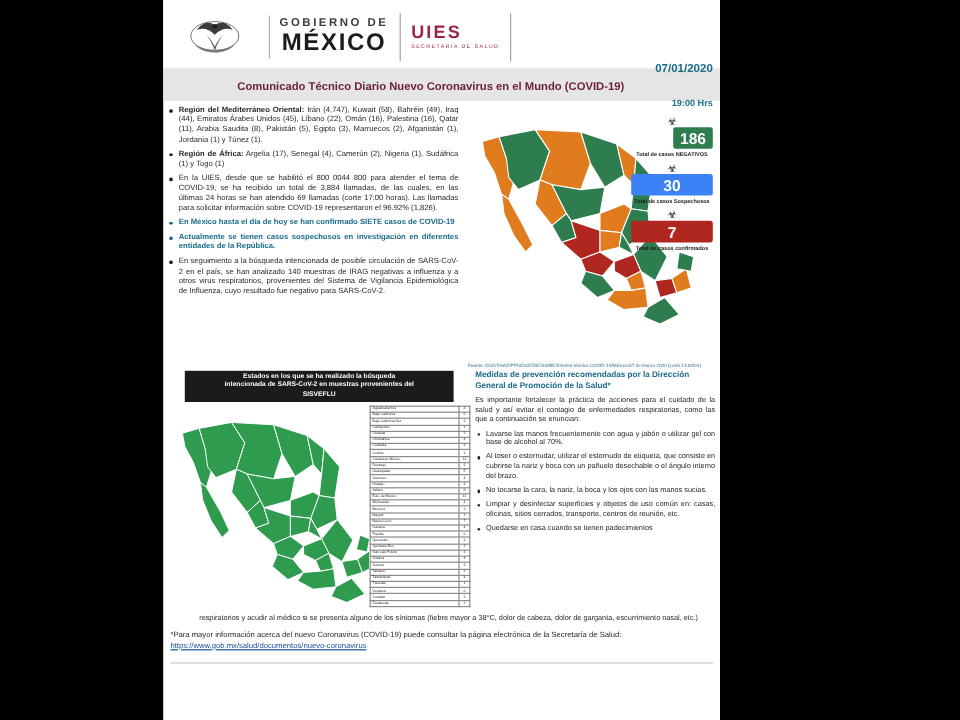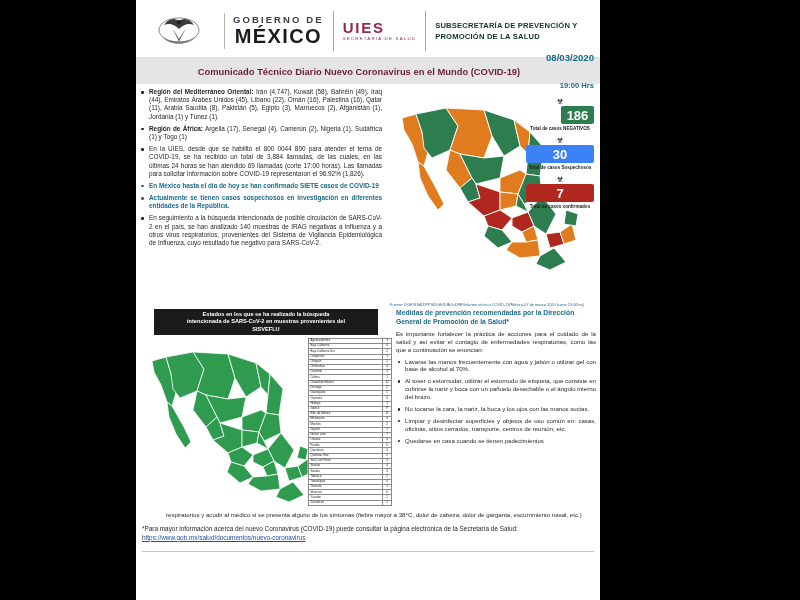--- a/index.html
+++ b/index.html
@@ -325,30 +325,26 @@
     <div class="gob">
       <div class="g1">GOBIERNO DE</div>
       <div class="g2">MÉXICO</div>
     </div>
     <div class="hdr-div2"></div>
     <div class="salud">
       <div class="s1">UIES</div>
       <div class="s2">SECRETARÍA DE SALUD</div>
     </div>
     <div class="hdr-div3"></div>
-    <div class="subsec">
-      <div>SUBSECRETARÍA DE PREVENCIÓN Y</div>
-      <div>PROMOCIÓN DE LA SALUD</div>
-    </div>
   </div>
 
   <div class="titlebar">
     <div class="t-main">Comunicado Técnico Diario Nuevo Coronavirus en el Mundo (COVID-19)</div>
     <div class="t-date">
-      <div class="d1">08/03/2020</div>
+      <div class="d1">07/01/2020</div>
       <div class="d2">19:00 Hrs</div>
     </div>
   </div>
 
   <div class="row1">
 
     <div class="col-text">
 
       <div class="bullet">
         <b>Región del Mediterráneo Oriental:</b><span> Irán (4,747), Kuwait (58), Bahréin (49), Iraq (44), Emiratos Árabes Unidos (45), Líbano (22), Omán (16), Palestina (16), Qatar (11), Arabia Saudita (8), Pakistán (5), Egipto (3), Marruecos (2), Afganistán (1), Jordania (1) y Túnez (1).</span>

